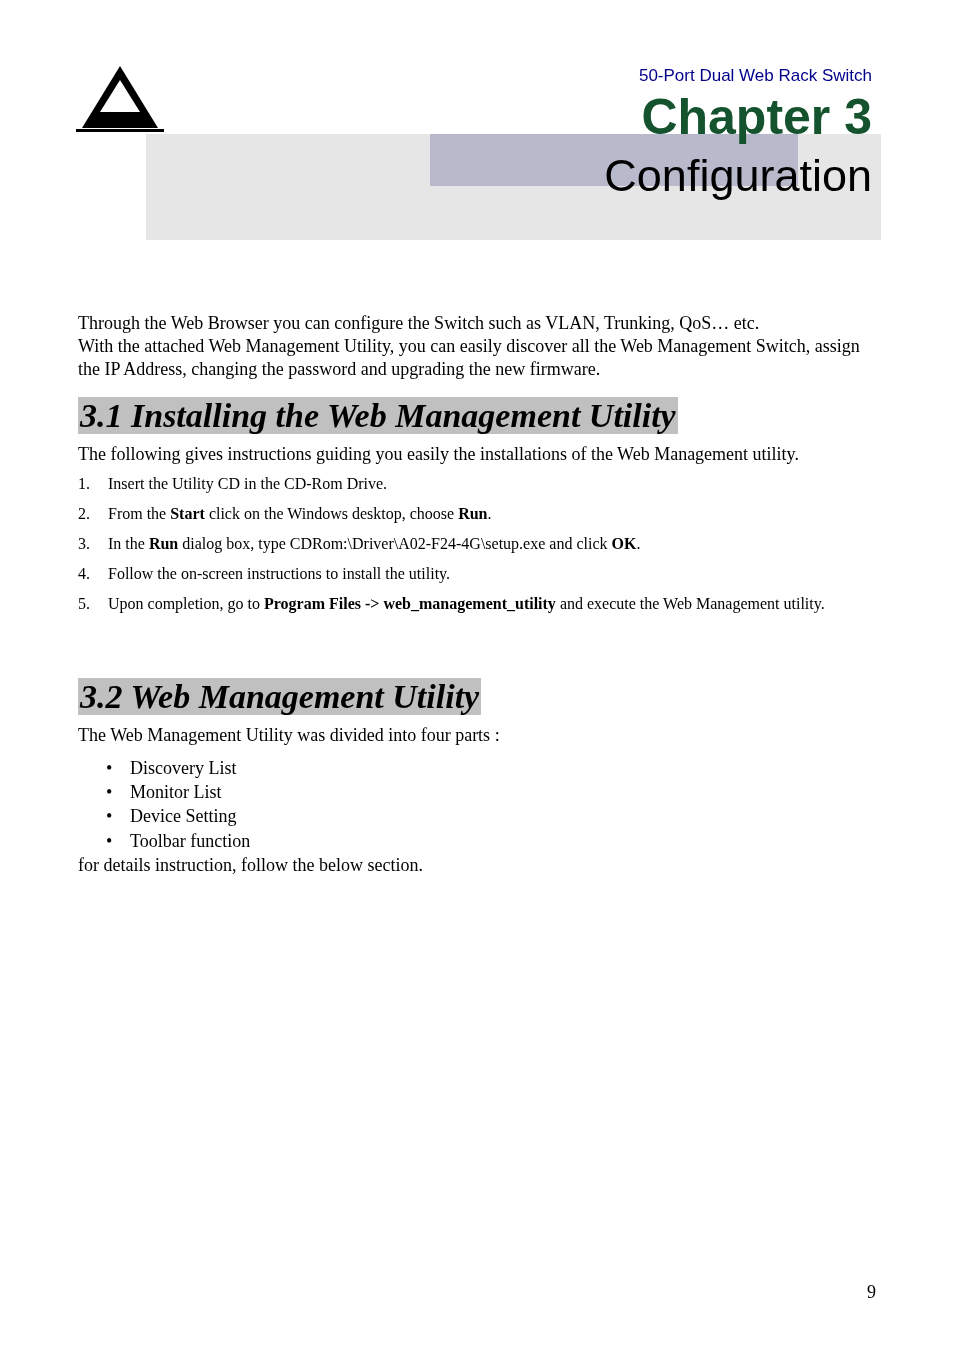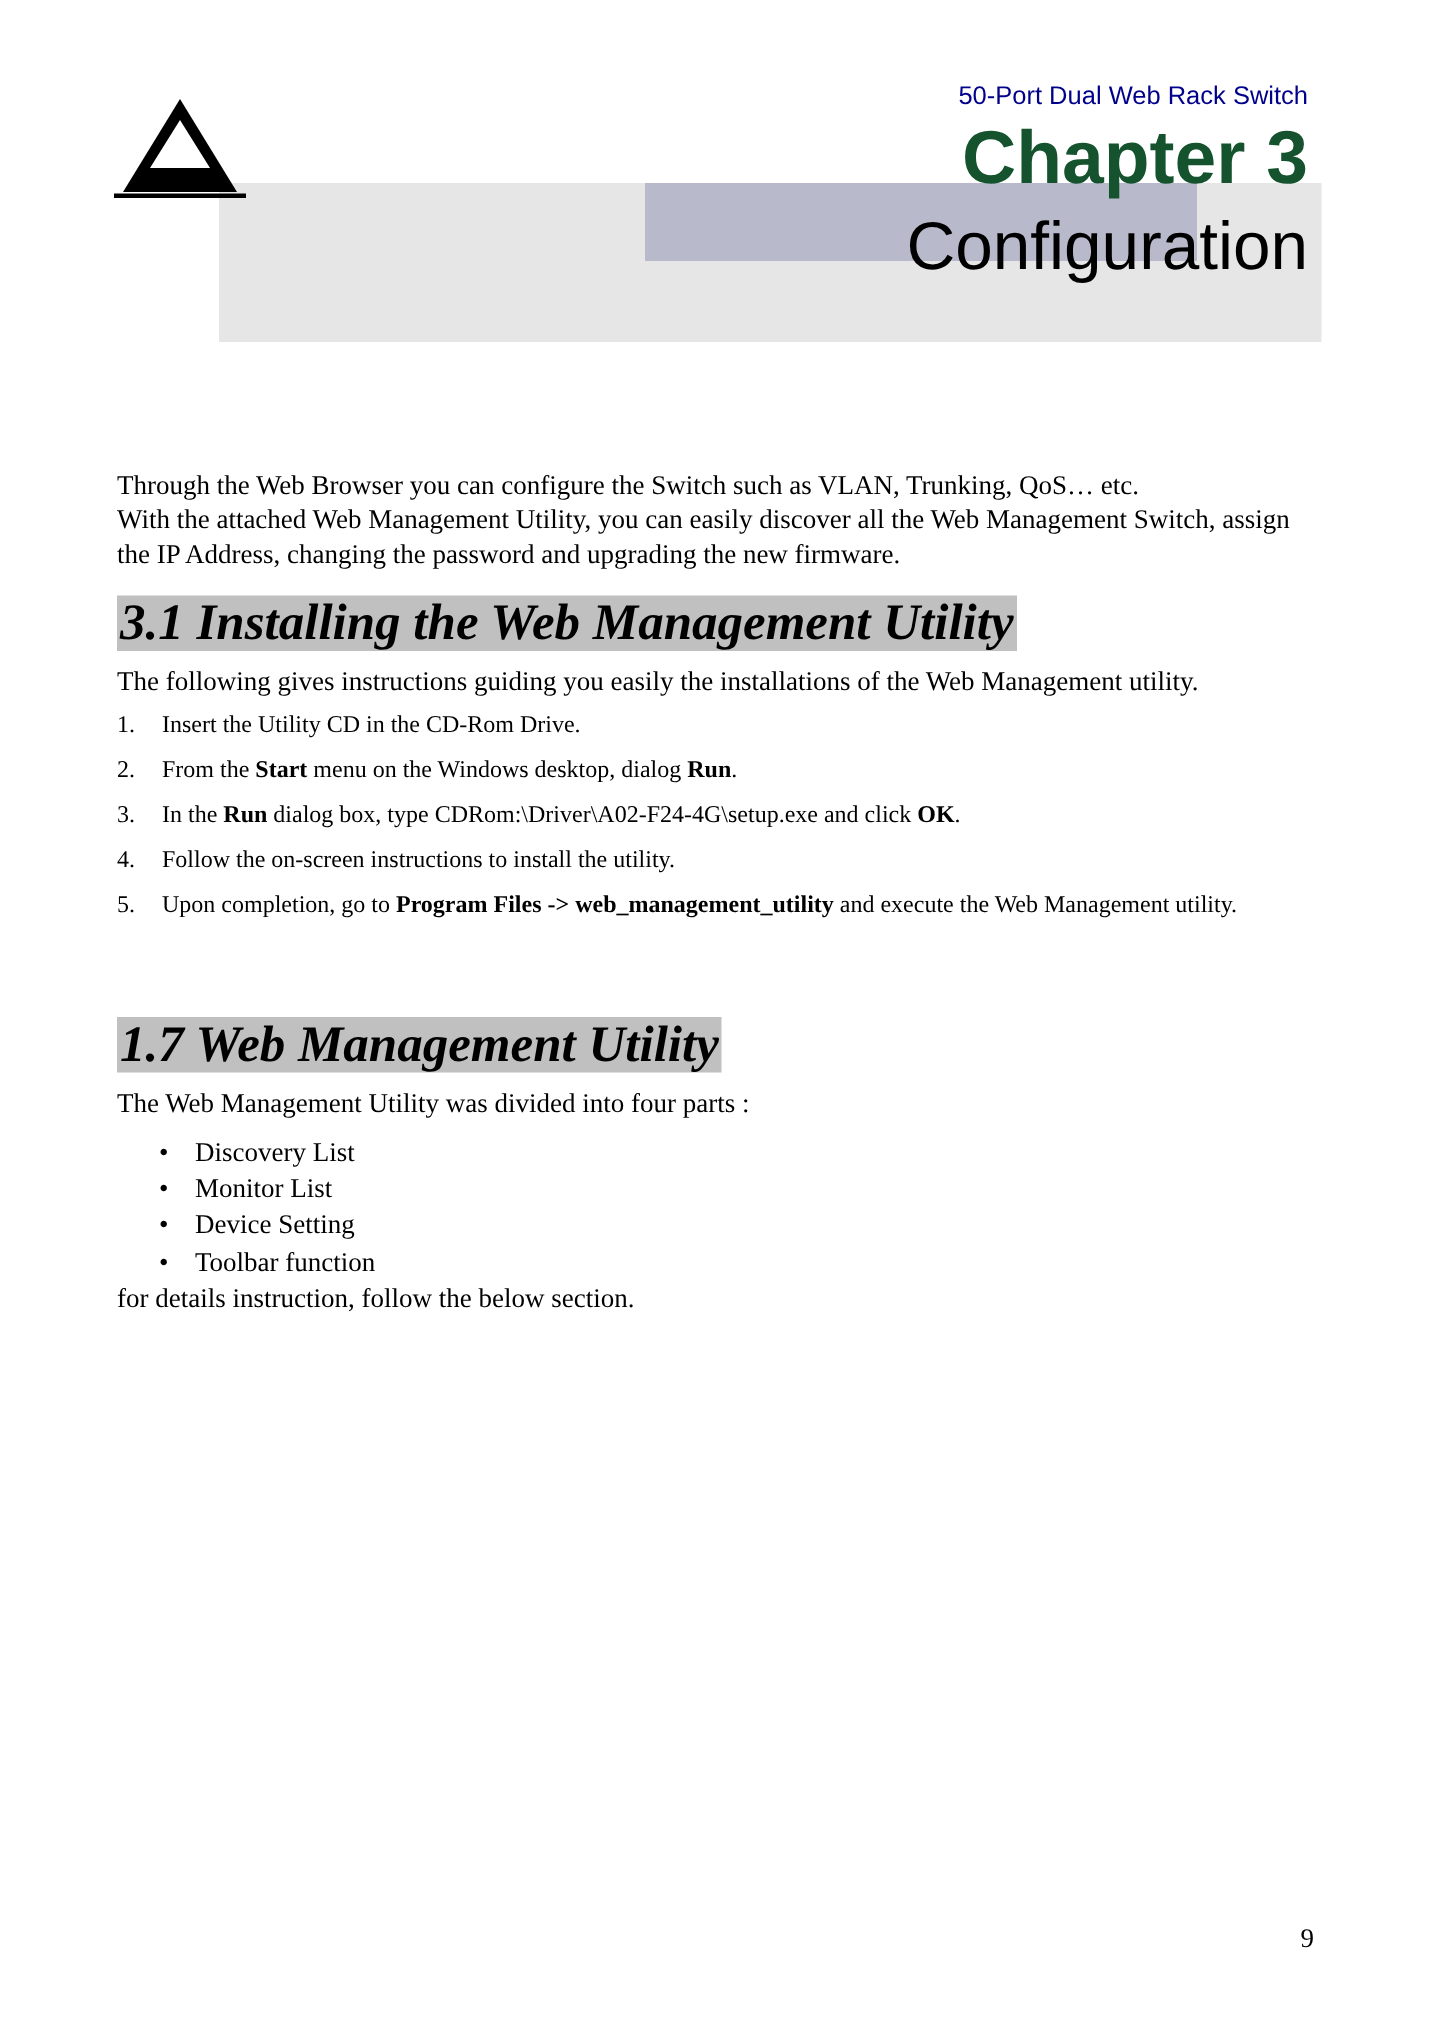--- a/index.html
+++ b/index.html
@@ -85,21 +85,21 @@
       font-family: Arial, Helvetica, sans-serif;
       font-size: 45px;
       font-weight: normal;
       color: #000000;
       text-align: right;
       padding-right: 4px;
       margin-top: 4px;
     }
     .chapter-wrapper {
       position: absolute;
-      top: 54px;
+      top: 66px;
       right: 78px;
       width: 730px;
     }
     .chapter-bg-bar {
       position: absolute;
       top: 68px;
       left: 0;
       width: 735px;
       height: 106px;
       background: #e6e6e6;
@@ -209,29 +209,29 @@
     <span>Through the Web Browser you can configure the Switch such as VLAN, Trunking, QoS… etc.</span><br>
     <span>With the attached Web Management Utility, you can easily discover all the Web Management Switch, assign the IP Address, changing the password and upgrading the new firmware.</span>
   </p>
 
   <div class="section-block-1">
     <span class="section-heading">3.1 Installing the Web Management Utility</span>
     <p class="section-desc">The following gives instructions guiding you easily the installations of the Web Management utility.</p>
 
     <ol class="numbered-list">
       <li data-num="1"><span>Insert the Utility CD in the CD-Rom Drive.</span></li>
-      <li data-num="2"><span>From the </span><b>Start</b><span> menu on the Windows desktop, dialog </span><b>Run</b><span>.</span></li>
+      <li data-num="2"><span>From the </span><b>Start</b><span> click on the Windows desktop, choose </span><b>Run</b><span>.</span></li>
       <li data-num="3"><span>In the </span><b>Run</b><span> dialog box, type CDRom:\Driver\A02-F24-4G\setup.exe and click </span><b>OK</b><span>.</span></li>
       <li data-num="4"><span>Follow the on-screen instructions to install the utility.</span></li>
       <li data-num="5" class="justified"><span>Upon completion, go to </span><b>Program Files -&gt; web_management_utility</b><span> and execute the Web Management utility.</span></li>
     </ol>
   </div>
 
   <div class="section-block">
-    <span class="section-heading">1.7 Web Management Utility</span>
+    <span class="section-heading">3.2 Web Management Utility</span>
     <p class="section-desc">The Web Management Utility was divided into four parts :</p>
     <ul class="bulleted">
       <li>Discovery List</li>
       <li>Monitor List</li>
       <li>Device Setting</li>
       <li>Toolbar function</li>
     </ul>
     <p class="section-desc" style="margin-top:1px;">for details instruction, follow the below section.</p>
   </div>
 

